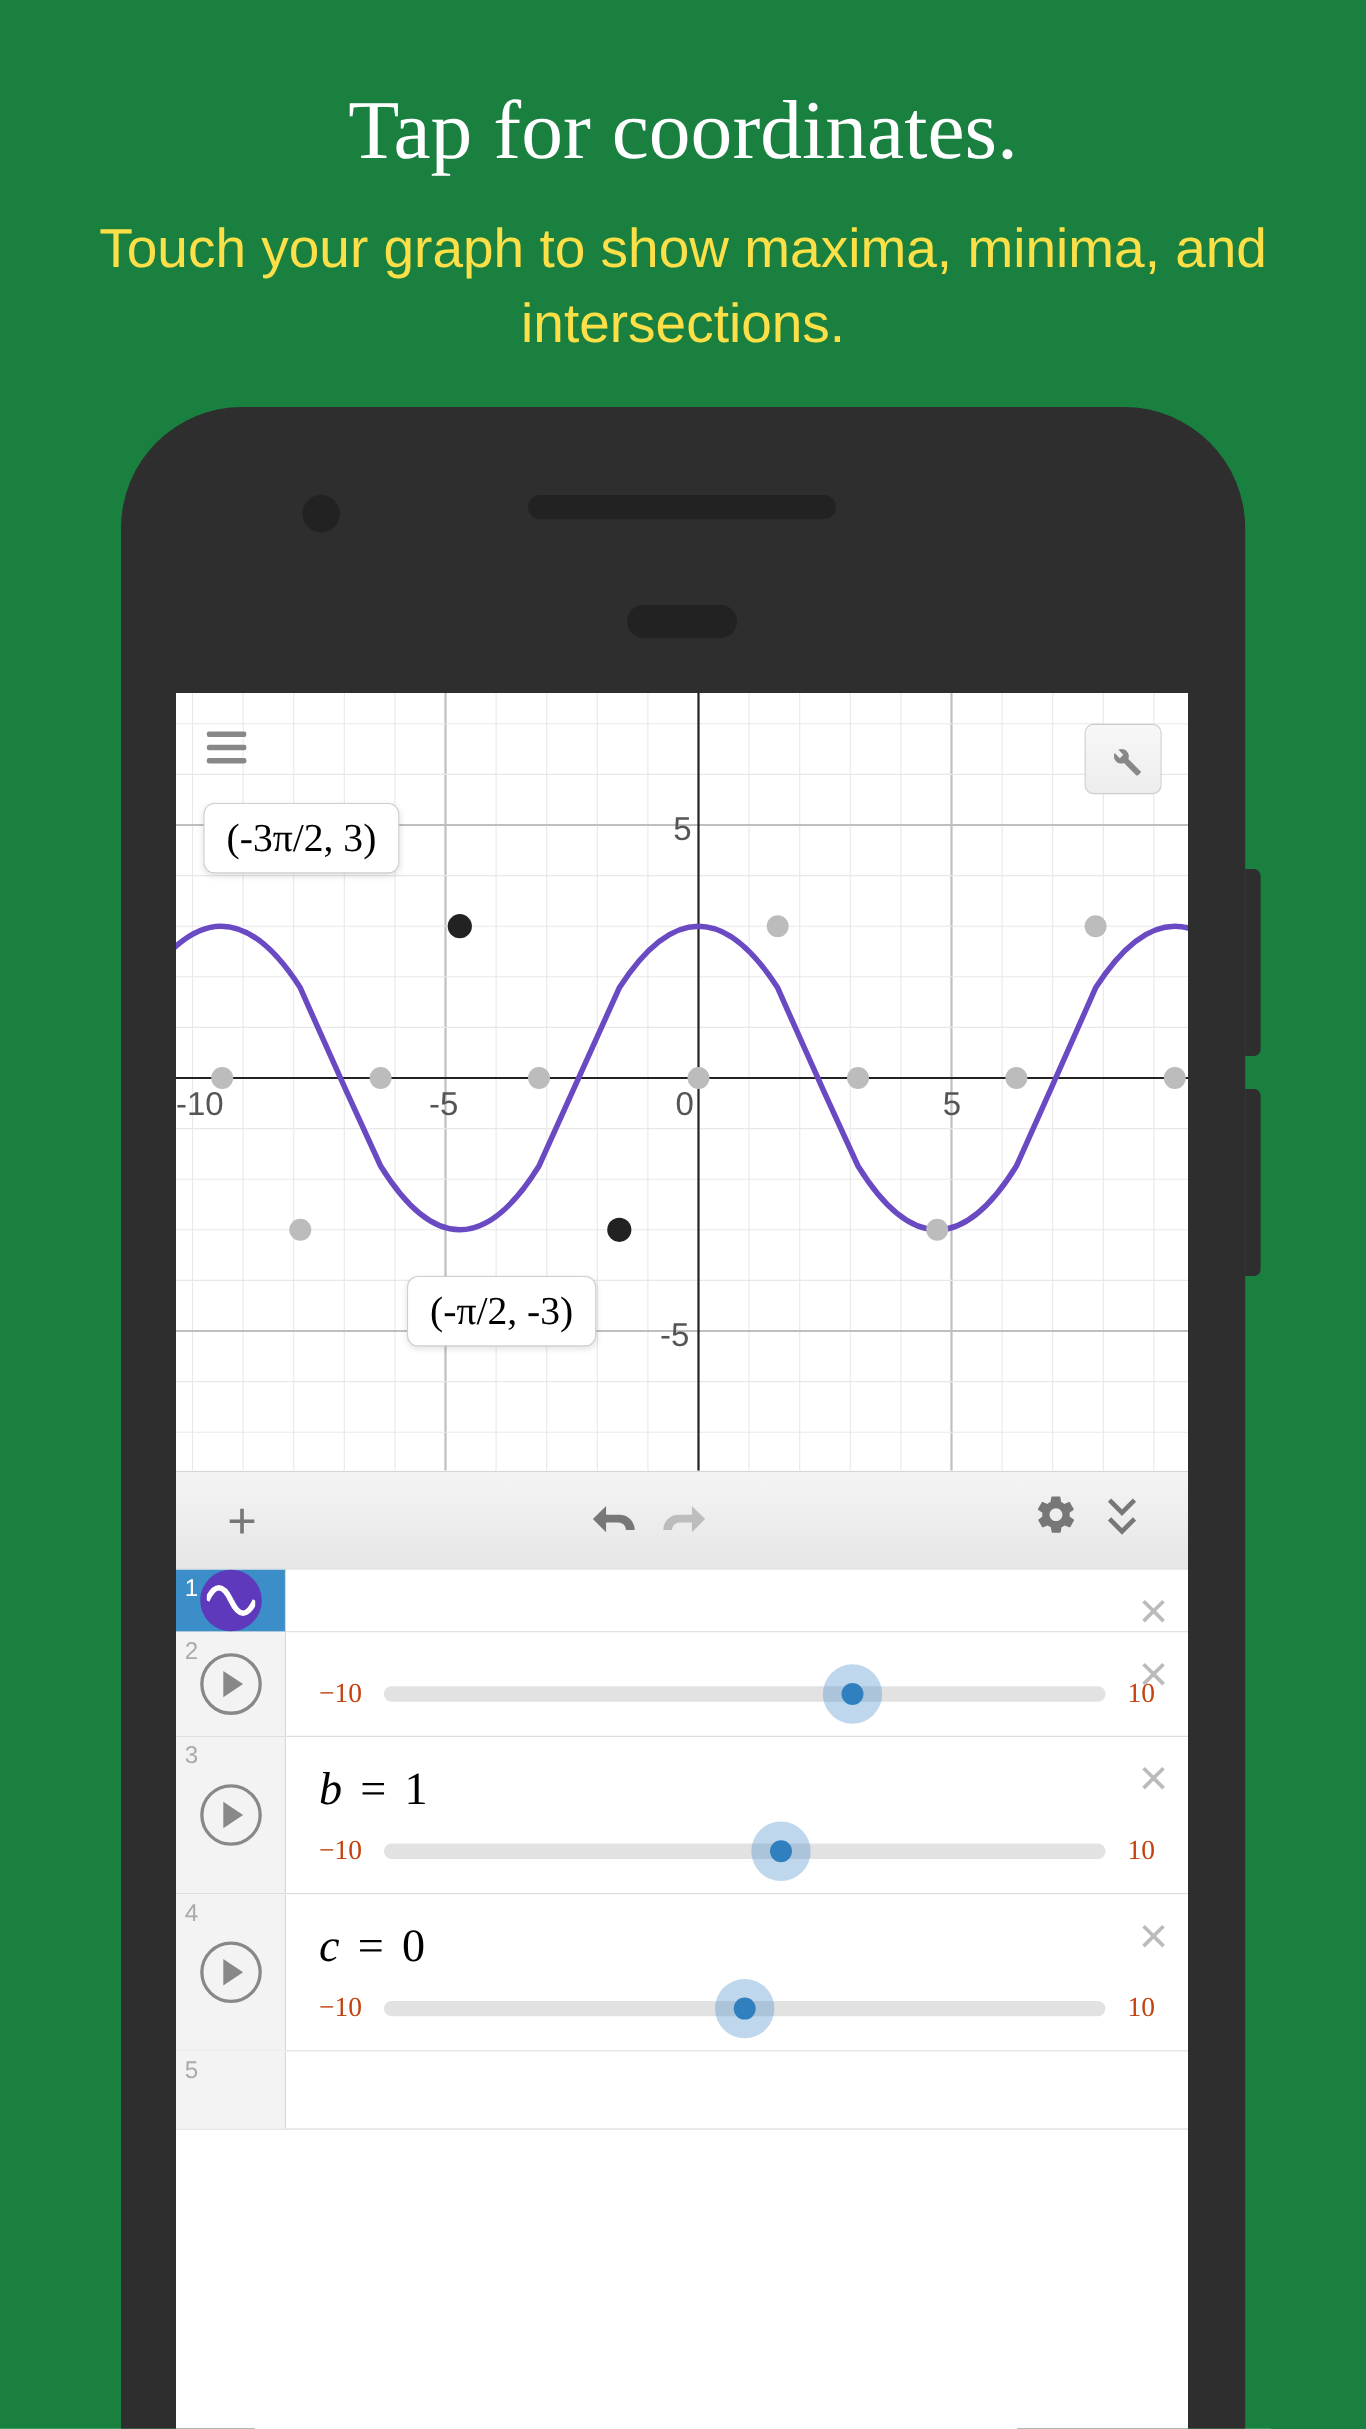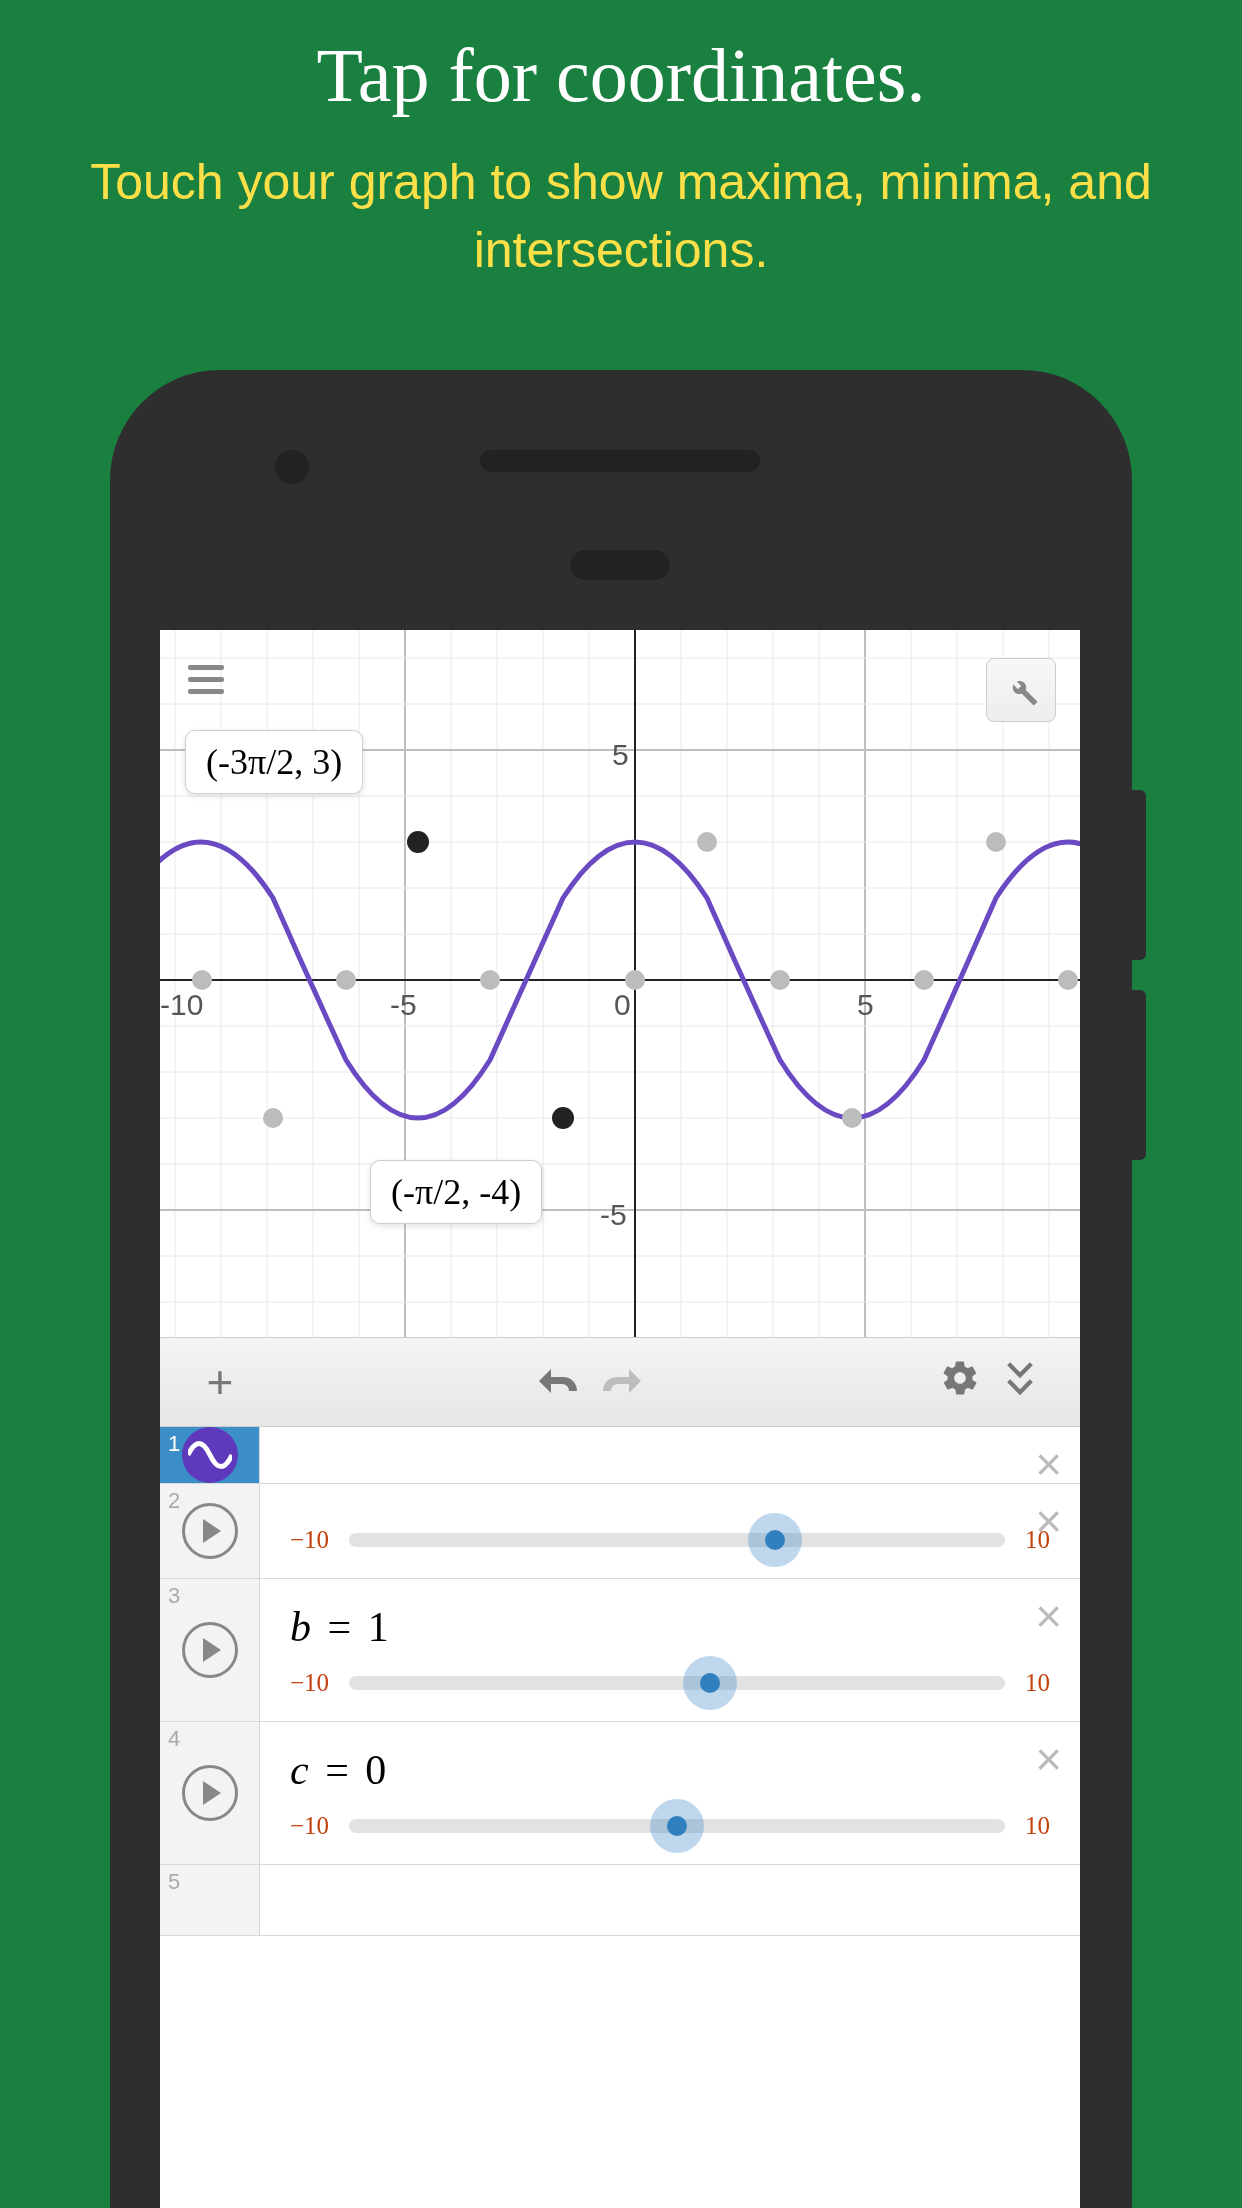--- a/index.html
+++ b/index.html
@@ -9,21 +9,21 @@
   background: #198040;
   font-family: -apple-system, Helvetica, Arial, sans-serif;
   overflow: hidden;
   position: relative;
 }
 .promo-title {
   color: #fff;
   font-family: Georgia, serif;
   font-size: 76px;
   text-align: center;
-  padding-top: 32px;
+  padding-top: 76px;
 }
 .promo-subtitle {
   color: #fde047;
   font-size: 50px;
   text-align: center;
   padding: 30px 90px 0;
   line-height: 1.35;
 }
 .phone-outer {
   position: absolute;
@@ -325,21 +325,21 @@
           <span></span>
           <span></span>
         </div>
       <div class="wrench-btn">
         <svg viewBox="0 0 24 24">
             <path d="M22 19l-7-7c.6-1.5.3-3.3-.9-4.5-1.3-1.3-3.2-1.5-4.8-.8l2.8 2.8-2 2-2.9-2.9c-.8 1.6-.5 3.5.8 4.8 1.2 1.2 3 1.5 4.5.9l7 7c.3.3.8.3 1.1 0l1.4-1.4c.3-.3.3-.8 0-1z"></path>
           </svg>
       </div>
 
       <div class="coord-label" style="left:25px;top:100px">(-3π/2, 3)</div>
-      <div class="coord-label" style="left:210px;top:530px">(-π/2, -4)</div>
+      <div class="coord-label" style="left:210px;top:530px">(-π/2, -3)</div>
     </div>
 
     <div class="toolbar">
       <div class="tb-icon">+</div>
       <div class="spacer"></div>
       <div class="tb-icon">
         <svg width="42" height="30" viewBox="0 0 42 30">
             <path d="M18 4 C 10 4 4 10 4 18 L 12 18 C 12 14 15 11 19 11 L 30 11 L 30 20 L 42 8 L 30 -4 L 30 4 Z" fill="#777" transform="scale(-1,1) translate(-42,5)"></path>
           </svg>
       </div>

